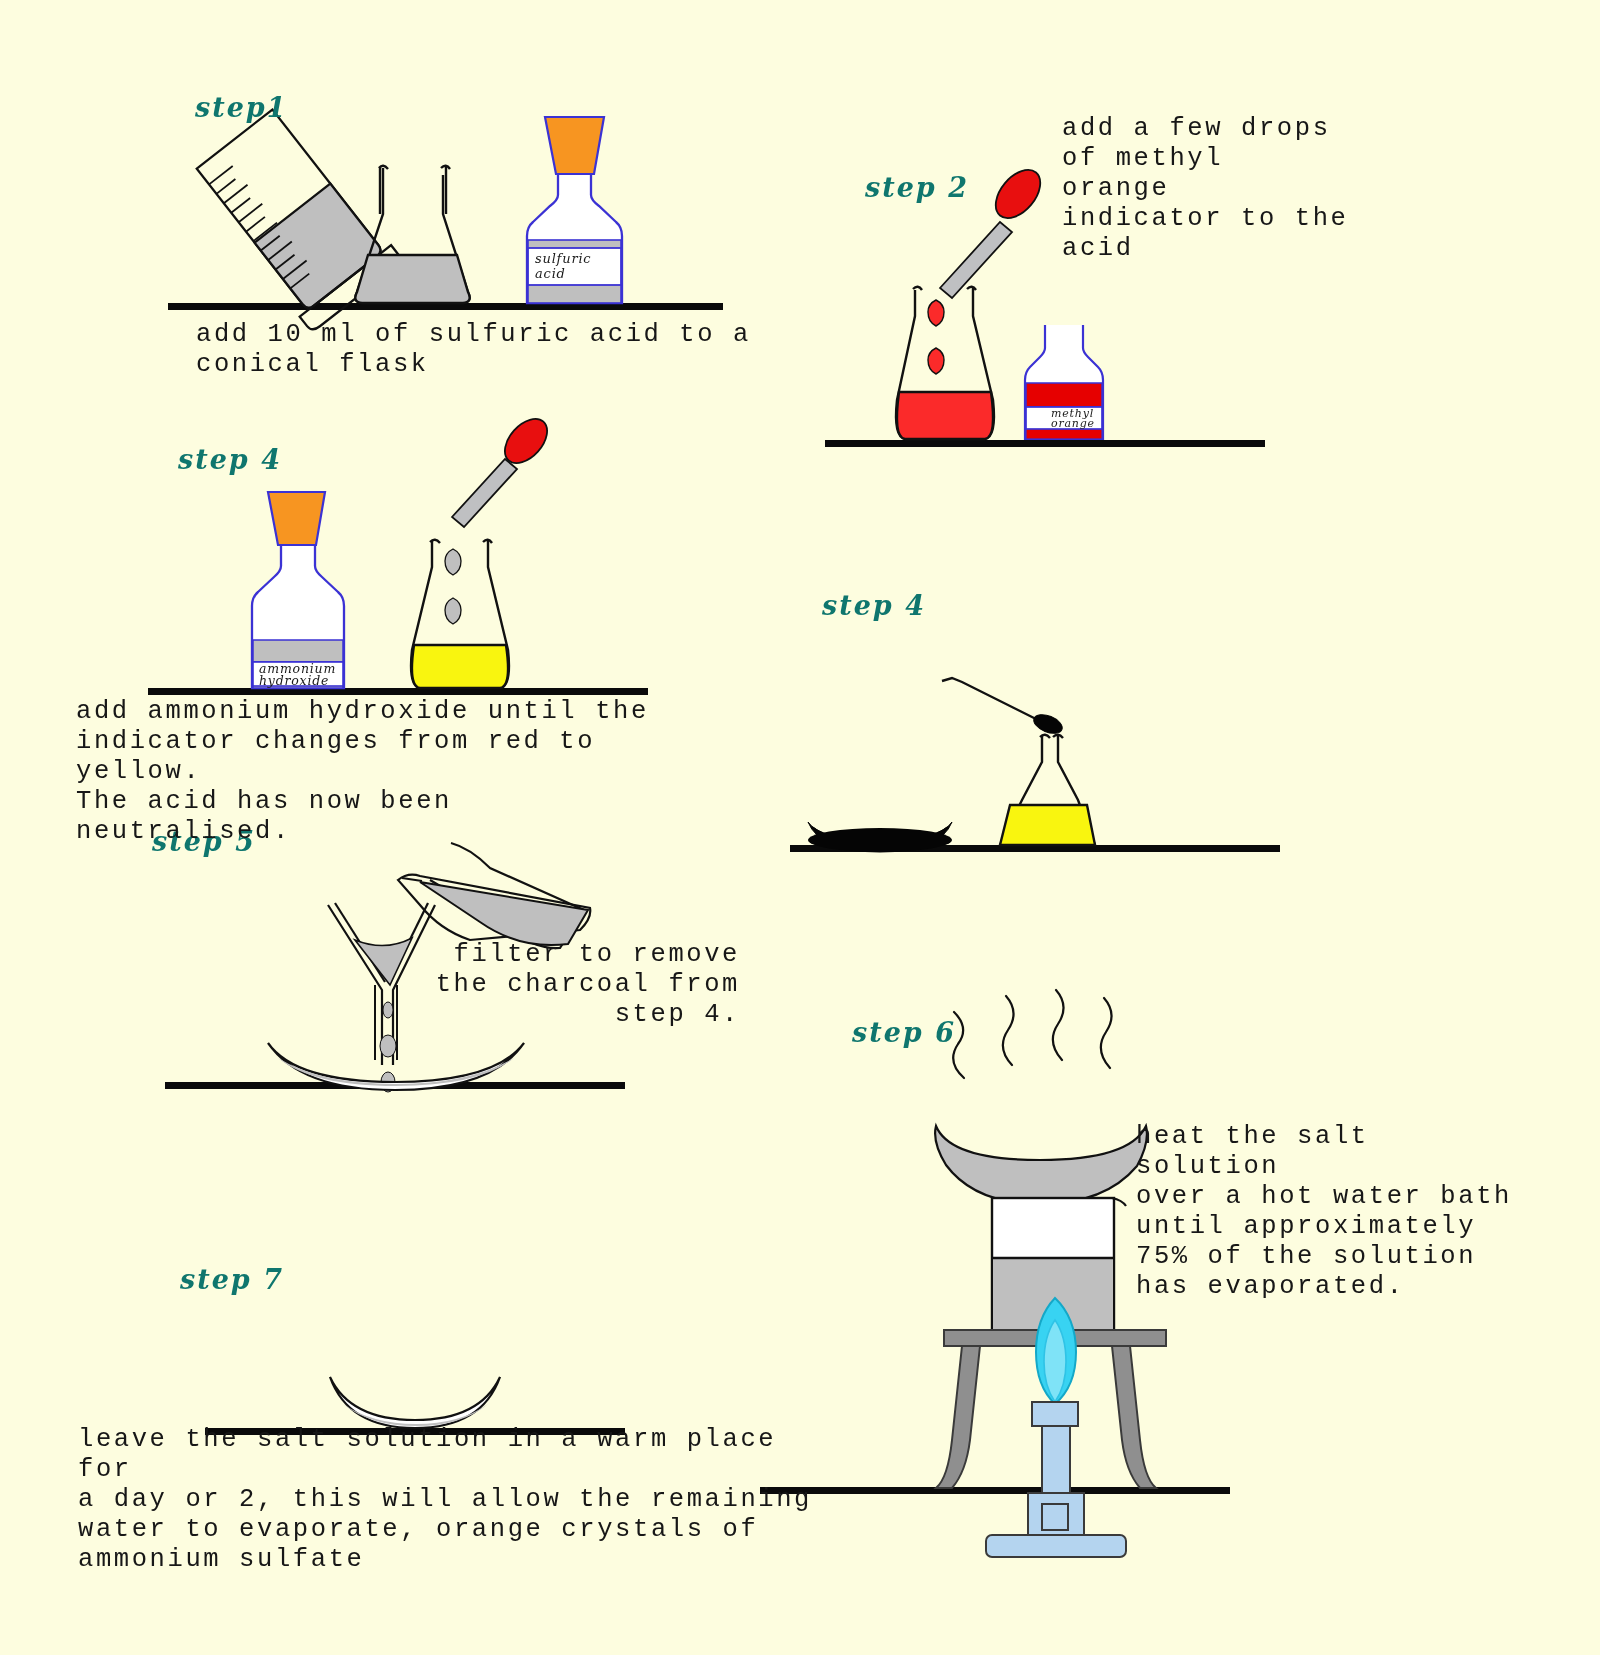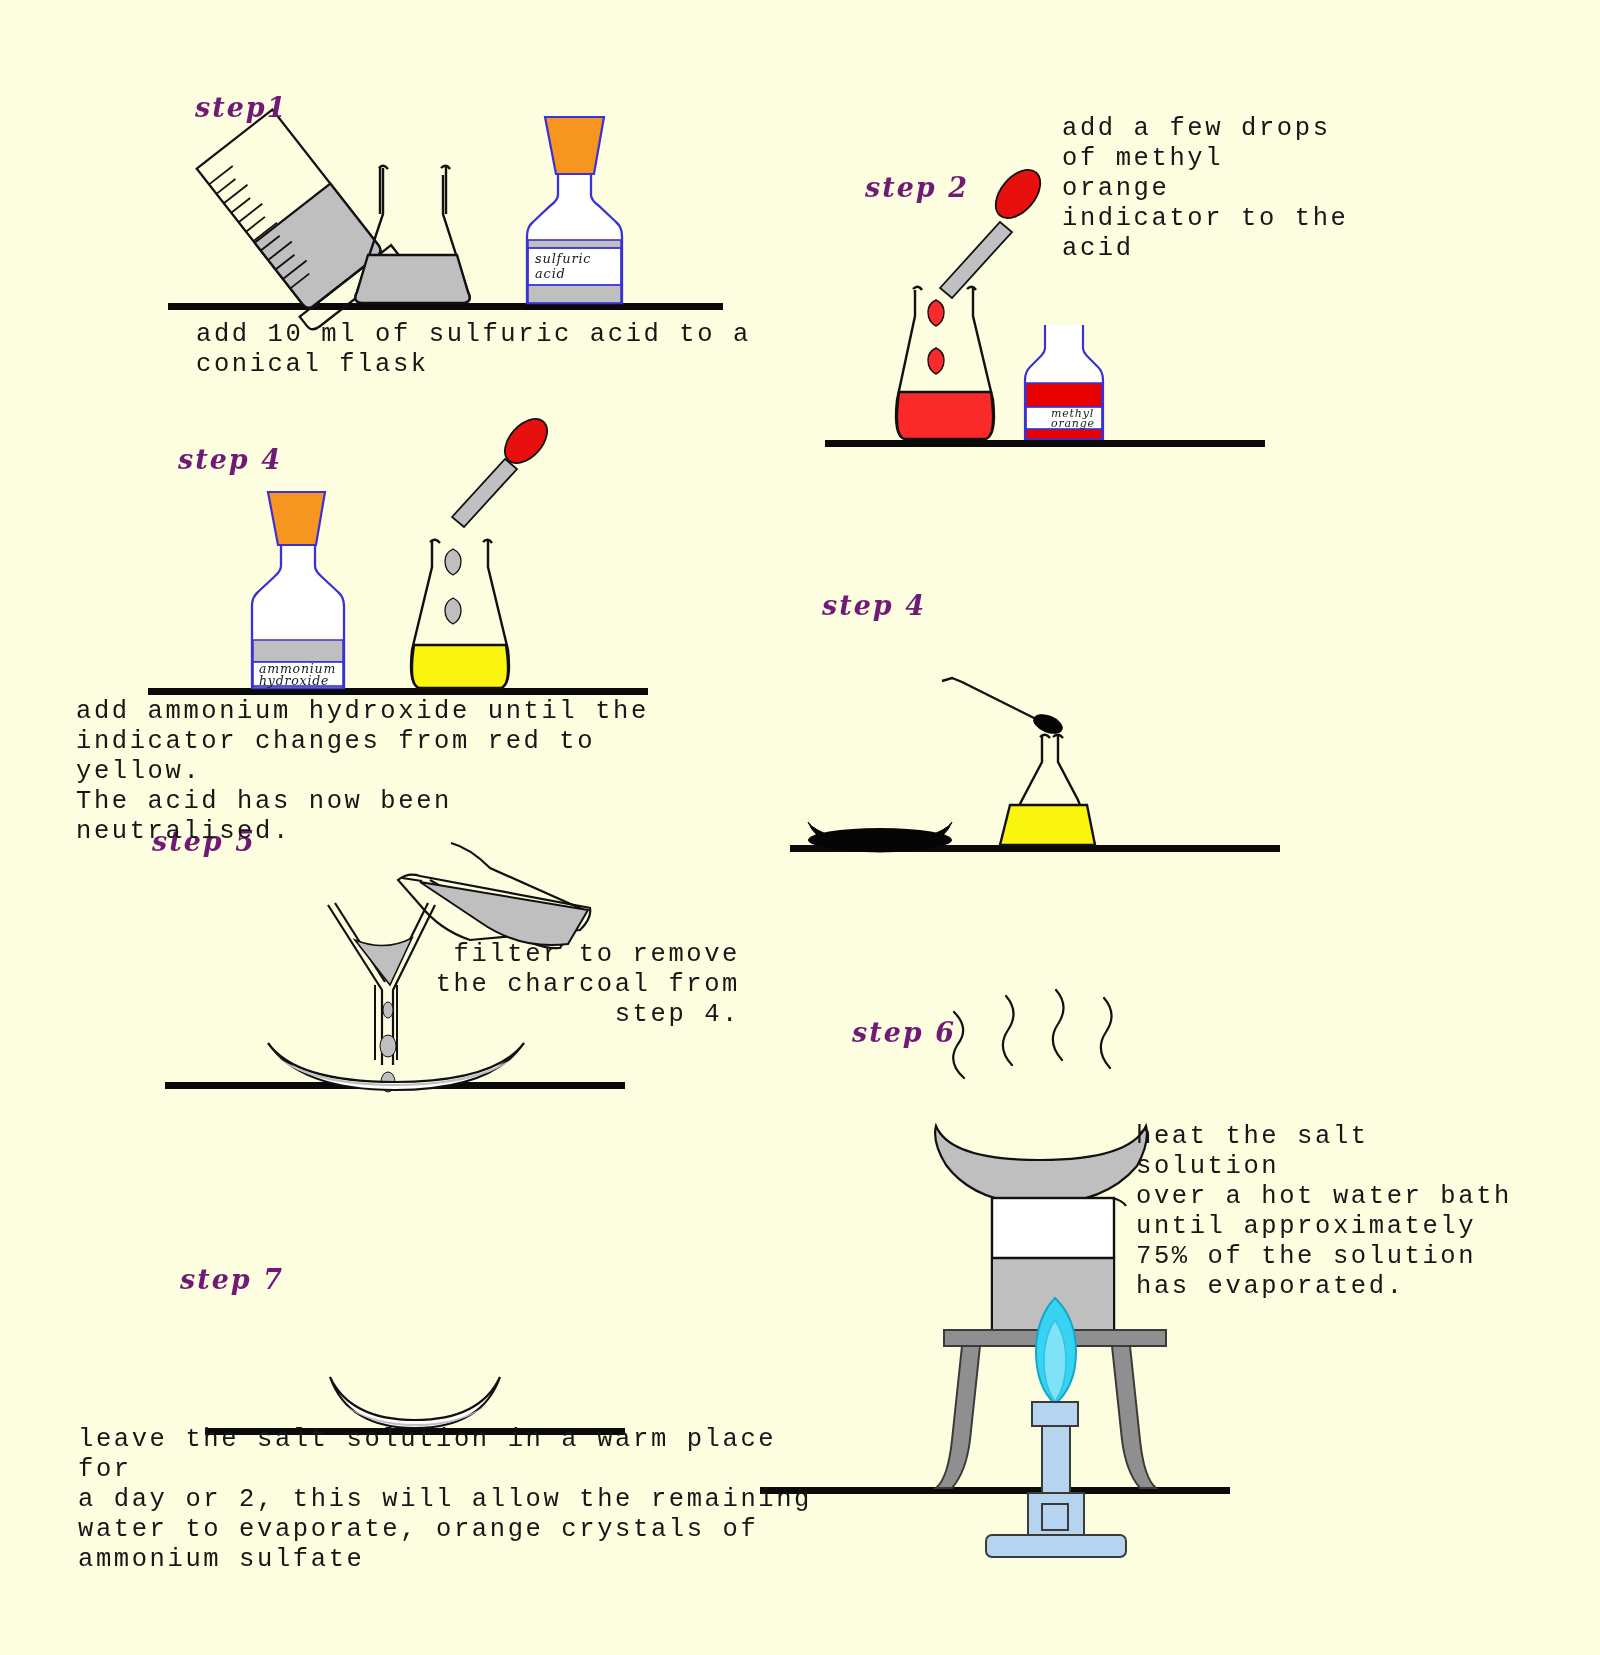--- a/index.html
+++ b/index.html
@@ -23,21 +23,21 @@
   svg.art {
     position: absolute;
     left: 0;
     top: 0;
     width: 1600px;
     height: 1655px;
     overflow: visible;
   }
   .step-label {
     position: absolute;
-    color: #701a75;
+    color: #0f766e;
     font-family: "DejaVu Serif", serif;
     font-style: italic;
     font-weight: bold;
     font-size: 27px;
     letter-spacing: 2px;
     white-space: pre;
   }
   .caption {
     position: absolute;
     color: #171717;

